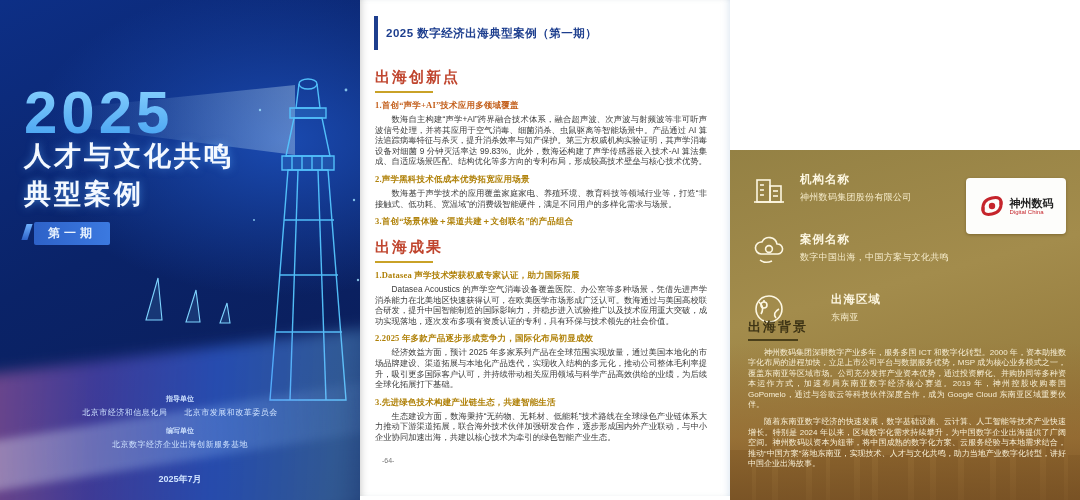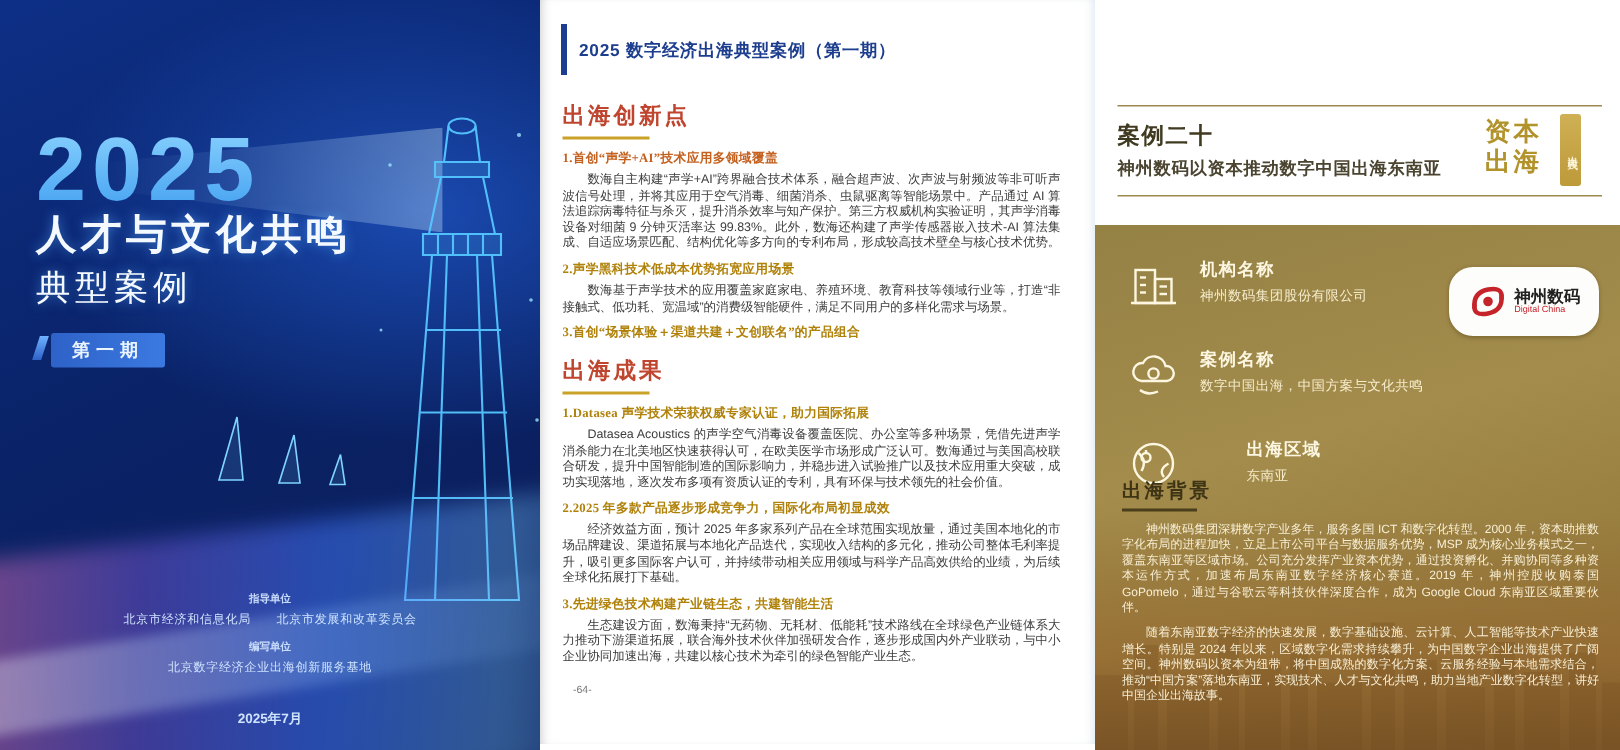--- a/index.html
+++ b/index.html
@@ -29,21 +29,21 @@
   .cover .streaks2{
     position:absolute;left:-10%;bottom:8%;width:125%;height:10%;
     background:linear-gradient(95deg,rgba(255,255,255,.35),rgba(140,190,255,.25) 60%,rgba(0,0,0,0));
     transform:rotate(-9deg);filter:blur(4px);
   }
   .cover-year{
     position:absolute;left:24px;top:78px;font-size:60px;font-weight:bold;letter-spacing:4px;
     background:linear-gradient(180deg,#8fd6ff,#3f9df0);-webkit-background-clip:text;background-clip:text;color:transparent;
   }
   .cover-t1{position:absolute;left:24px;top:138px;font-size:27px;font-weight:bold;color:#f4f9ff;letter-spacing:3px;text-shadow:0 0 8px rgba(90,170,255,.6);}
-  .cover-t2{position:absolute;left:24px;top:176px;font-size:23px;font-weight:normal;color:#f4f9ff;letter-spacing:3px;text-shadow:0 0 8px rgba(90,170,255,.6);}
+  .cover-t2{position:absolute;left:24px;top:176px;font-size:27px;font-weight:bold;color:#f4f9ff;letter-spacing:3px;text-shadow:0 0 8px rgba(90,170,255,.6);}
   .issue-badge{
     position:absolute;left:34px;top:222px;padding:3px 14px;background:linear-gradient(90deg,#2e62c8,#3b79e0);
     color:#eaf4ff;font-size:12px;font-weight:bold;letter-spacing:4px;border-radius:2px;
   }
   .issue-dec{position:absolute;left:24px;top:224px;width:6px;height:16px;
     background:linear-gradient(180deg,#6fb2ff,#2e62c8);transform:skewX(-18deg);}
   .cover-footer{position:absolute;left:0;right:0;bottom:14px;text-align:center;color:#cfe3ff;}
   .cover-footer .lab{font-size:7px;font-weight:bold;margin-top:8px;opacity:.95;}
   .cover-footer .val{font-size:8px;margin-top:3px;letter-spacing:.5px;}
   .cover-footer .date{font-size:9px;font-weight:bold;margin-top:23px;}
@@ -81,21 +81,21 @@
     position:absolute;left:0;right:0;top:150px;bottom:0;overflow:hidden;
     background:linear-gradient(165deg,#948144 0%,#a38c4c 40%,#977d3f 70%,#8c6c34 100%);
   }
   .case-card .glow{position:absolute;left:0;right:0;bottom:0;height:45%;
     background:linear-gradient(180deg,rgba(140,95,40,0) 0%,rgba(150,100,45,.55) 60%,rgba(120,78,35,.75) 100%);}
   .skyline{position:absolute;bottom:0;left:0;opacity:.35;}
   .field{position:absolute;left:22px;display:flex;align-items:flex-start;}
   .field .fico{width:34px;height:34px;margin-right:14px;flex:0 0 auto;}
   .field .flab{font-size:11.5px;font-weight:bold;color:#fdf7e2;letter-spacing:1px;}
   .field .fval{font-size:9px;color:#f6eccb;margin-top:4px;letter-spacing:.3px;}
-  .logo-card{position:absolute;right:14px;top:28px;width:100px;height:46px;background:#fdfdfb;border-radius:16px;
+  .logo-card{position:absolute;right:14px;top:28px;width:100px;height:56px;background:#fdfdfb;border-radius:4px;
     display:flex;align-items:center;justify-content:center;box-shadow:0 1px 3px rgba(60,40,0,.35);}
   .logo-swirl{width:26px;height:26px;margin-right:5px;flex:0 0 auto;}
   .logo-cn{font-size:11px;font-weight:bold;color:#222;line-height:12px;}
   .logo-en{font-size:6px;color:#c5242b;line-height:7px;}
   .bg-sec{position:absolute;left:18px;right:14px;top:168px;}
   .bg-title{font-size:13px;font-weight:bold;color:#3e3415;letter-spacing:2px;}
   .bg-rule{width:50px;height:2px;background:#4a3f1a;margin-top:3px;}
   .bg-p{font-size:8px;color:#f7eed4;line-height:10.4px;text-align:justify;text-indent:2em;margin-top:7px;}
 </style>
 </head>
@@ -182,31 +182,20 @@
     <div class="blk-b">经济效益方面，预计 2025 年多家系列产品在全球范围实现放量，通过美国本地化的市场品牌建设、渠道拓展与本地化产品迭代，实现收入结构的多元化，推动公司整体毛利率提升，吸引更多国际客户认可，并持续带动相关应用领域与科学产品高效供给的业绩，为后续全球化拓展打下基础。</div>
     <div class="blk-h gold">3.先进绿色技术构建产业链生态，共建智能生活</div>
     <div class="blk-b">生态建设方面，数海秉持“无药物、无耗材、低能耗”技术路线在全球绿色产业链体系大力推动下游渠道拓展，联合海外技术伙伴加强研发合作，逐步形成国内外产业联动，与中小企业协同加速出海，共建以核心技术为牵引的绿色智能产业生态。</div>
   </div>
 
   <div class="pageno">-64-</div>
 </div>
 
 <div class="case">
 
-  <div class="case-head">
-    <div class="rule"></div>
-    <div class="case-no">案例二十</div>
-    <div class="case-title">神州数码以资本推动数字中国出海东南亚</div>
-    <div class="rule" style="margin-top:10px;"></div>
-    <div class="mode-tag">
-      <div>资本</div>
-      <div>出海</div>
-    </div>
-    <div class="mode-strip">出海模式</div>
-  </div>
 
   <div class="case-card">
     <svg class="skyline" width="350" height="120" viewBox="0 0 350 120">
       <g fill="#5e4518">
         <rect x="0" y="70" width="22" height="50"></rect>
           <rect x="26" y="50" width="16" height="70"></rect>
         <rect x="48" y="80" width="28" height="40"></rect>
           <rect x="82" y="40" width="14" height="80"></rect>
         <rect x="100" y="65" width="24" height="55"></rect>
           <rect x="130" y="55" width="12" height="65"></rect>

